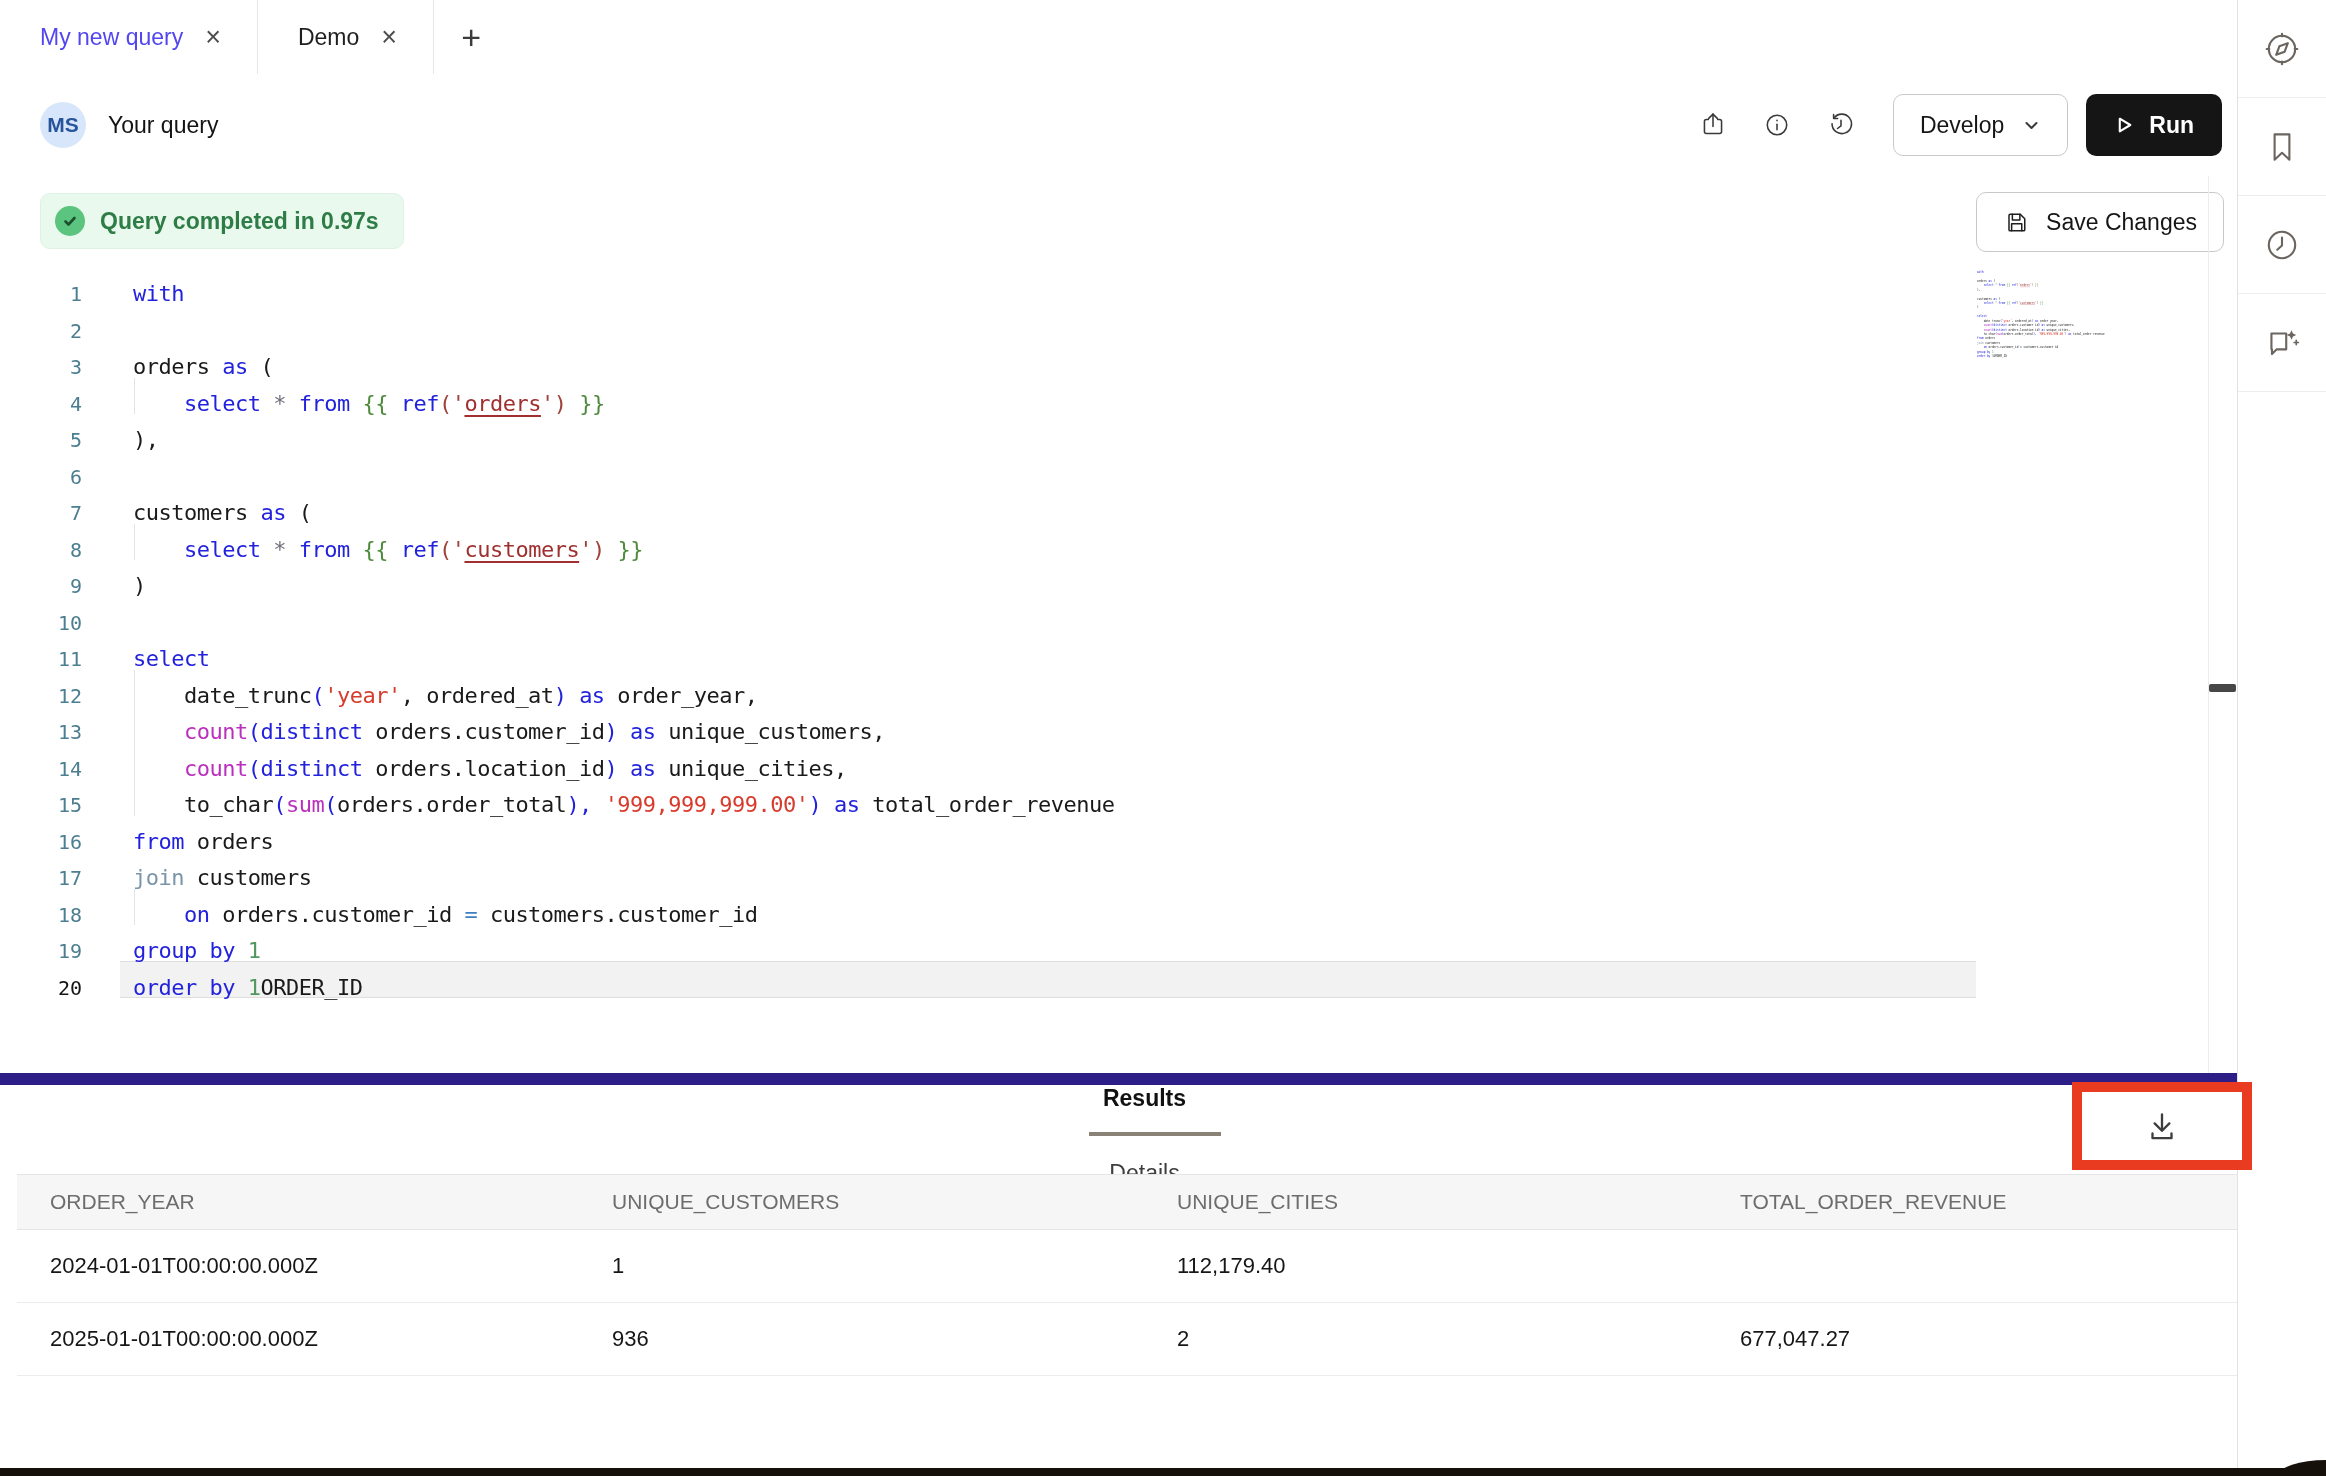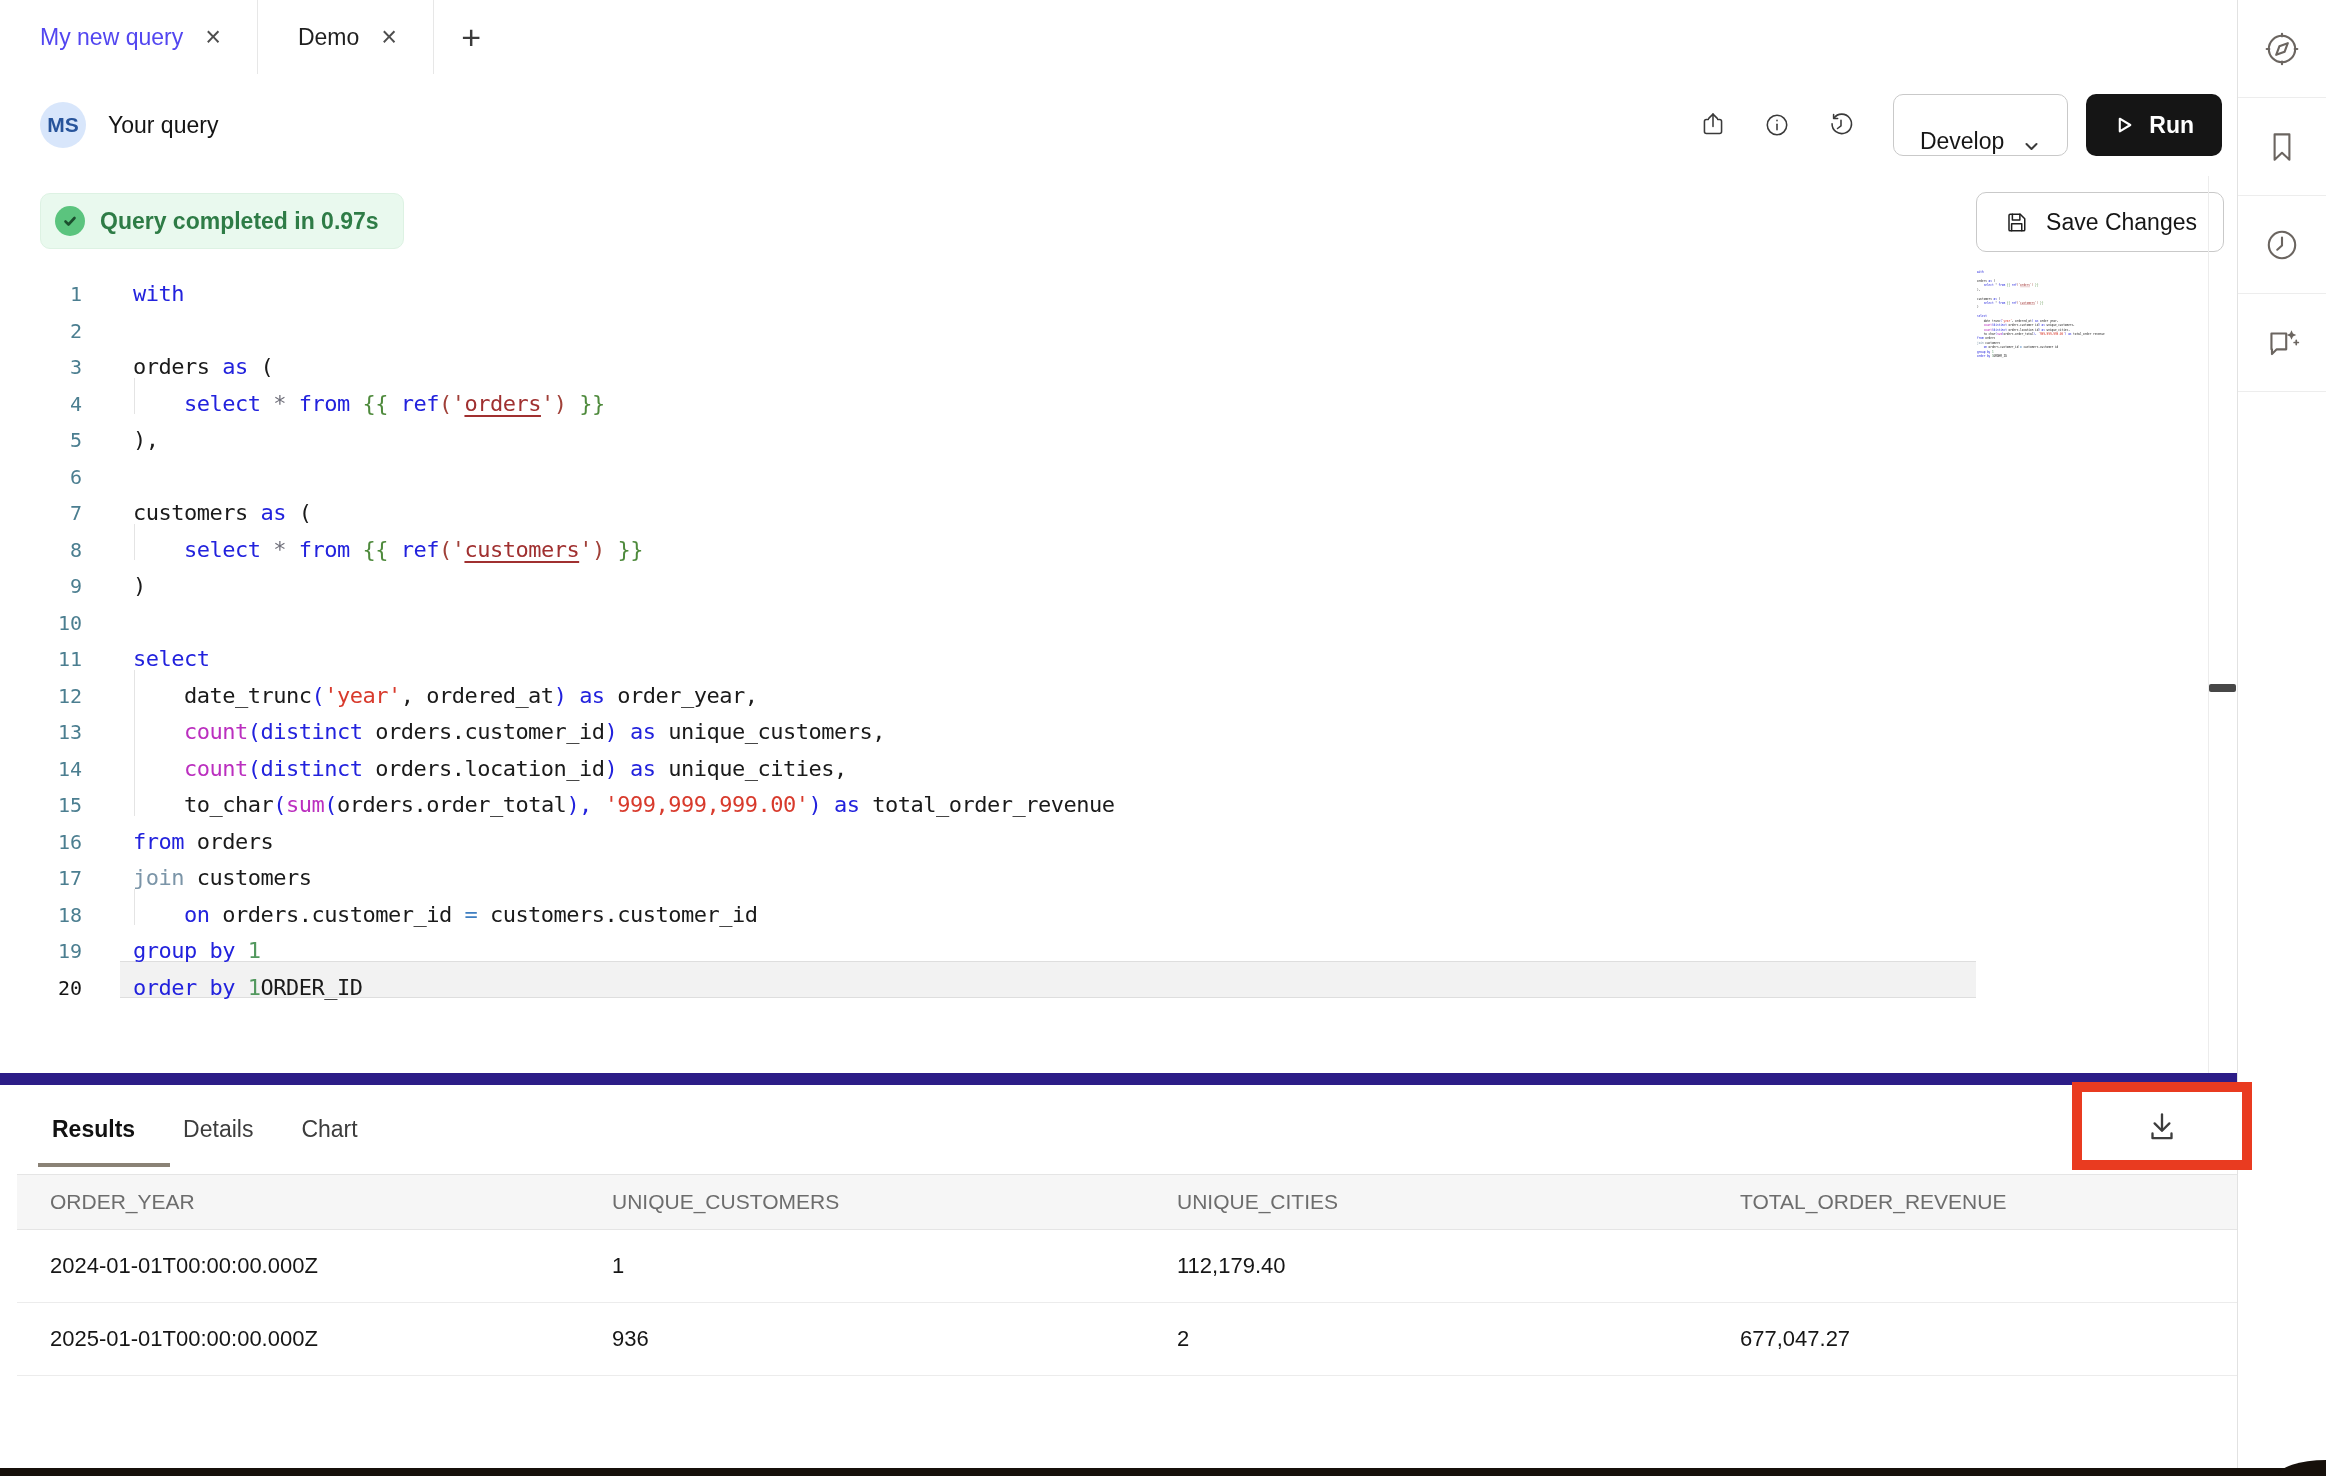--- a/index.html
+++ b/index.html
@@ -28,21 +28,21 @@
            display:flex;align-items:center;background:#fff;}
   .avatar{width:46px;height:46px;border-radius:50%;background:#d8e6fb;color:#27549b;font-weight:700;
           font-size:21px;display:flex;align-items:center;justify-content:center;margin-left:40px;}
   .qtitle{margin-left:22px;font-size:23px;font-weight:500;color:#141414;}
   .hright{margin-left:auto;display:flex;align-items:center;margin-right:15px;}
   .icon-btn{width:40px;height:40px;display:flex;align-items:center;justify-content:center;background:none;border:none;cursor:pointer;margin-left:24px;}
   .icon-btn svg{stroke:#3a3a3a;fill:none;stroke-width:2;stroke-linecap:round;stroke-linejoin:round;}
   .btn{display:flex;align-items:center;justify-content:center;border-radius:10px;cursor:pointer;
        font-family:"Liberation Sans",sans-serif;}
   .develop-btn{margin-left:32px;height:62px;padding:0 26px;background:#fff;border:1.5px solid #c9c9c9;
-       font-size:23px;font-weight:500;color:#161616;gap:18px;align-items:flex-end;}
+       font-size:23px;font-weight:500;color:#161616;gap:18px;}
   .develop-btn svg{stroke:#3a3a3a;fill:none;stroke-width:2;stroke-linecap:round;stroke-linejoin:round;}
   .run-btn{margin-left:18px;height:62px;padding:0 28px;background:#151515;border:none;color:#fff;
        font-size:23px;font-weight:600;gap:15px;}
   .run-btn svg{stroke:#fff;fill:none;stroke-width:2;stroke-linecap:round;stroke-linejoin:round;}
 
   
   .editor{position:absolute;top:176px;left:0;width:2237px;height:897px;background:#fff;}
   .badge{position:absolute;left:40px;top:17px;height:54px;display:flex;align-items:center;gap:15px;
          background:#e9f9ee;border:1px solid #ddf2e3;border-radius:10px;padding:0 24px 0 14px;
          color:#2e7c46;font-size:23px;font-weight:600;}
@@ -65,21 +65,21 @@
   .minimap-inner{transform:scale(0.13,0.121);transform-origin:0 0;width:1500px;}
   .ml{height:36.5px;line-height:36.5px;white-space:pre;font-family:"DejaVu Sans Mono",monospace;
       font-size:22px;letter-spacing:-0.5px;}
 
   .editor-vline{position:absolute;left:2208px;top:0;width:1px;height:897px;background:#ececec;}
   .scroll-dash{position:absolute;left:2209px;top:508px;width:27px;height:8px;background:#474747;border-radius:2px;cursor:pointer;}
 
   
   .panel-divider{position:absolute;top:1073px;left:0;width:2237px;height:12px;z-index:2;}
   .results{position:absolute;top:1085px;left:0;width:2237px;height:383px;background:#fff;}
-  .rtabs{height:89px;display:flex;align-items:center;gap:48px;padding-left:52px;}
+  .rtabs{height:89px;display:flex;align-items:center;gap:48px;padding-left:52px;flex-direction:column;}
   .rtab{position:relative;font-size:23px;font-weight:500;color:#3d3d3d;cursor:pointer;}
   .rtab.active{font-weight:700;color:#111;}
   .rtab.active::after{content:"";position:absolute;left:-14px;width:132px;height:4px;bottom:-24px;background:#8a8276;}
   .rtable{position:absolute;top:89px;left:17px;width:2237px;}
   .trow{display:grid;grid-template-columns:562px 565px 563px auto;padding-left:33px;align-items:center;}
   .thead{height:54px;background:#f6f6f6;border-top:1px solid #e5e5e5;border-bottom:1px solid #e5e5e5;
          color:#6d6d6d;font-size:21px;font-weight:500;}
   .tr{height:72px;border-bottom:1px solid #ececec;font-size:22px;color:#161616;background:#fff;}
 
   .dl-annotation{position:absolute;left:2072px;top:1082px;width:180px;height:88px;box-sizing:border-box;

